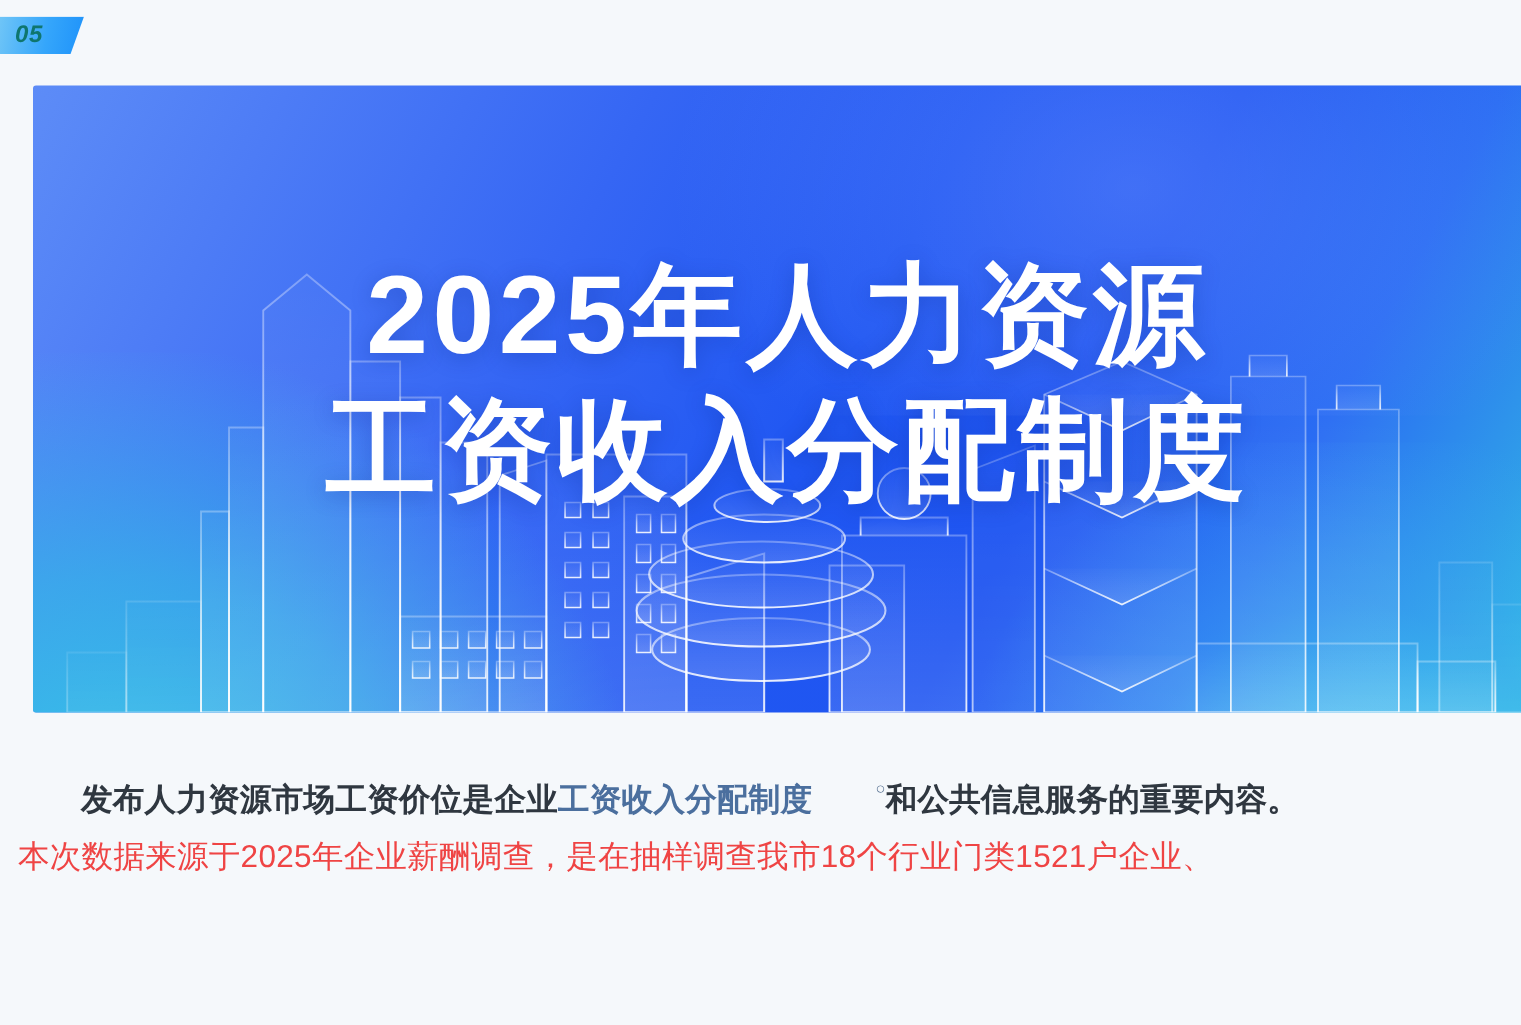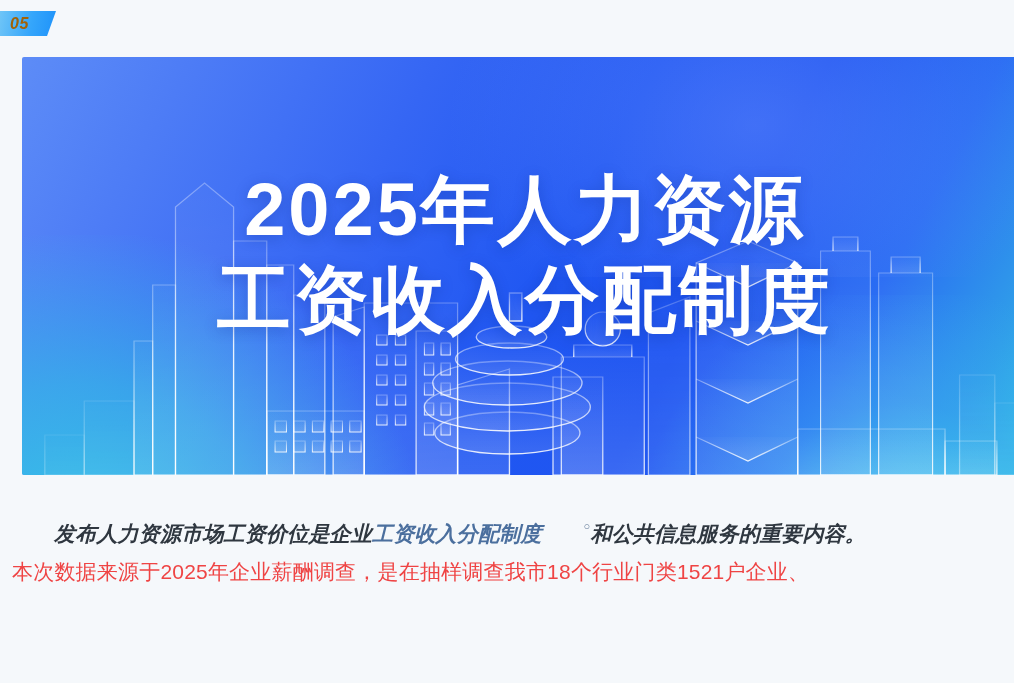--- a/index.html
+++ b/index.html
@@ -28,21 +28,21 @@
     inset: 0;
     background: linear-gradient(100deg, #6fc5f7 0%, #35a6fb 55%, #1e92fa 100%);
     clip-path: polygon(0 0, 100% 0, 84% 100%, 0 100%);
   }
   .badge-text {
     position: absolute;
     left: 10px;
     top: 0;
     height: 25px;
     line-height: 25px;
-    color: #a16207;
+    color: #0f766e;
     font-size: 16px;
     font-weight: bold;
     font-style: italic;
     letter-spacing: 0.5px;
     z-index: 2;
   }
 
   
   .hero {
     position: absolute;
@@ -124,21 +124,20 @@
     color: #3a4047;
     font-size: 21px;
     line-height: 38px;
   }
   .para-lead {
     font-weight: bold;
     color: #2f3740;
     text-indent: 2em;
     margin: 0;
     letter-spacing: 0.2px;
-    font-style: italic;
   }
   .para-body {
     margin: 0;
     color: #ef4444;
     letter-spacing: 0.2px;
   }
   .hl-link {
     color: #4b6f9e;
   }
   .sup-icon {

